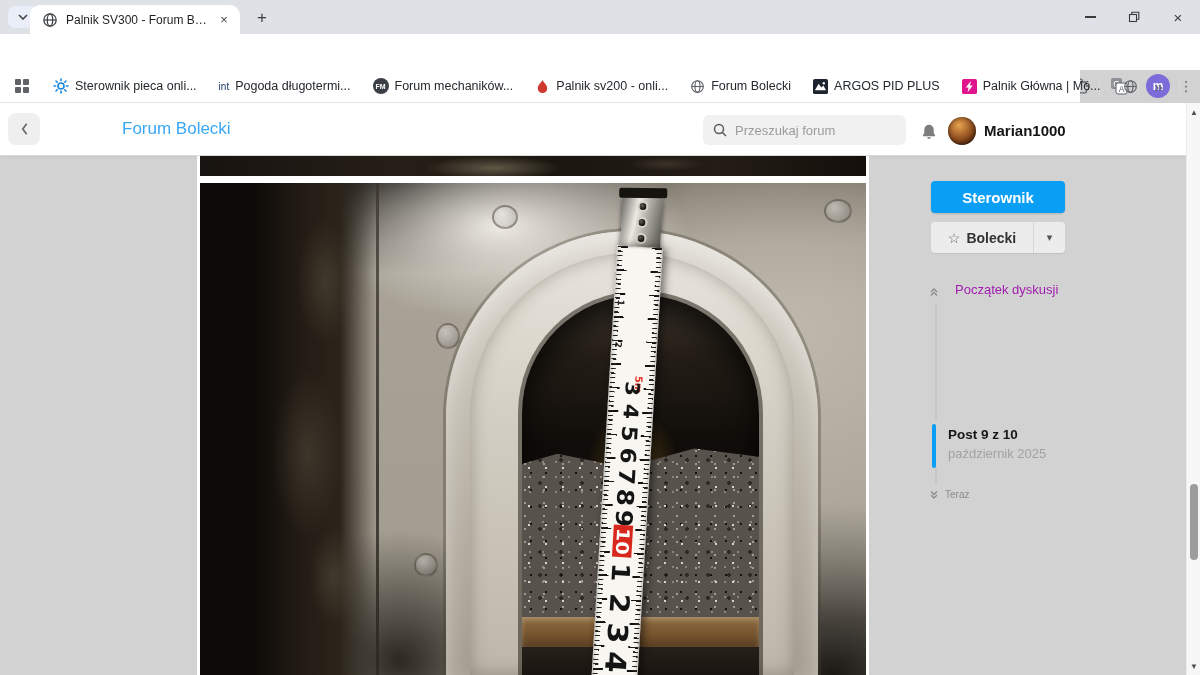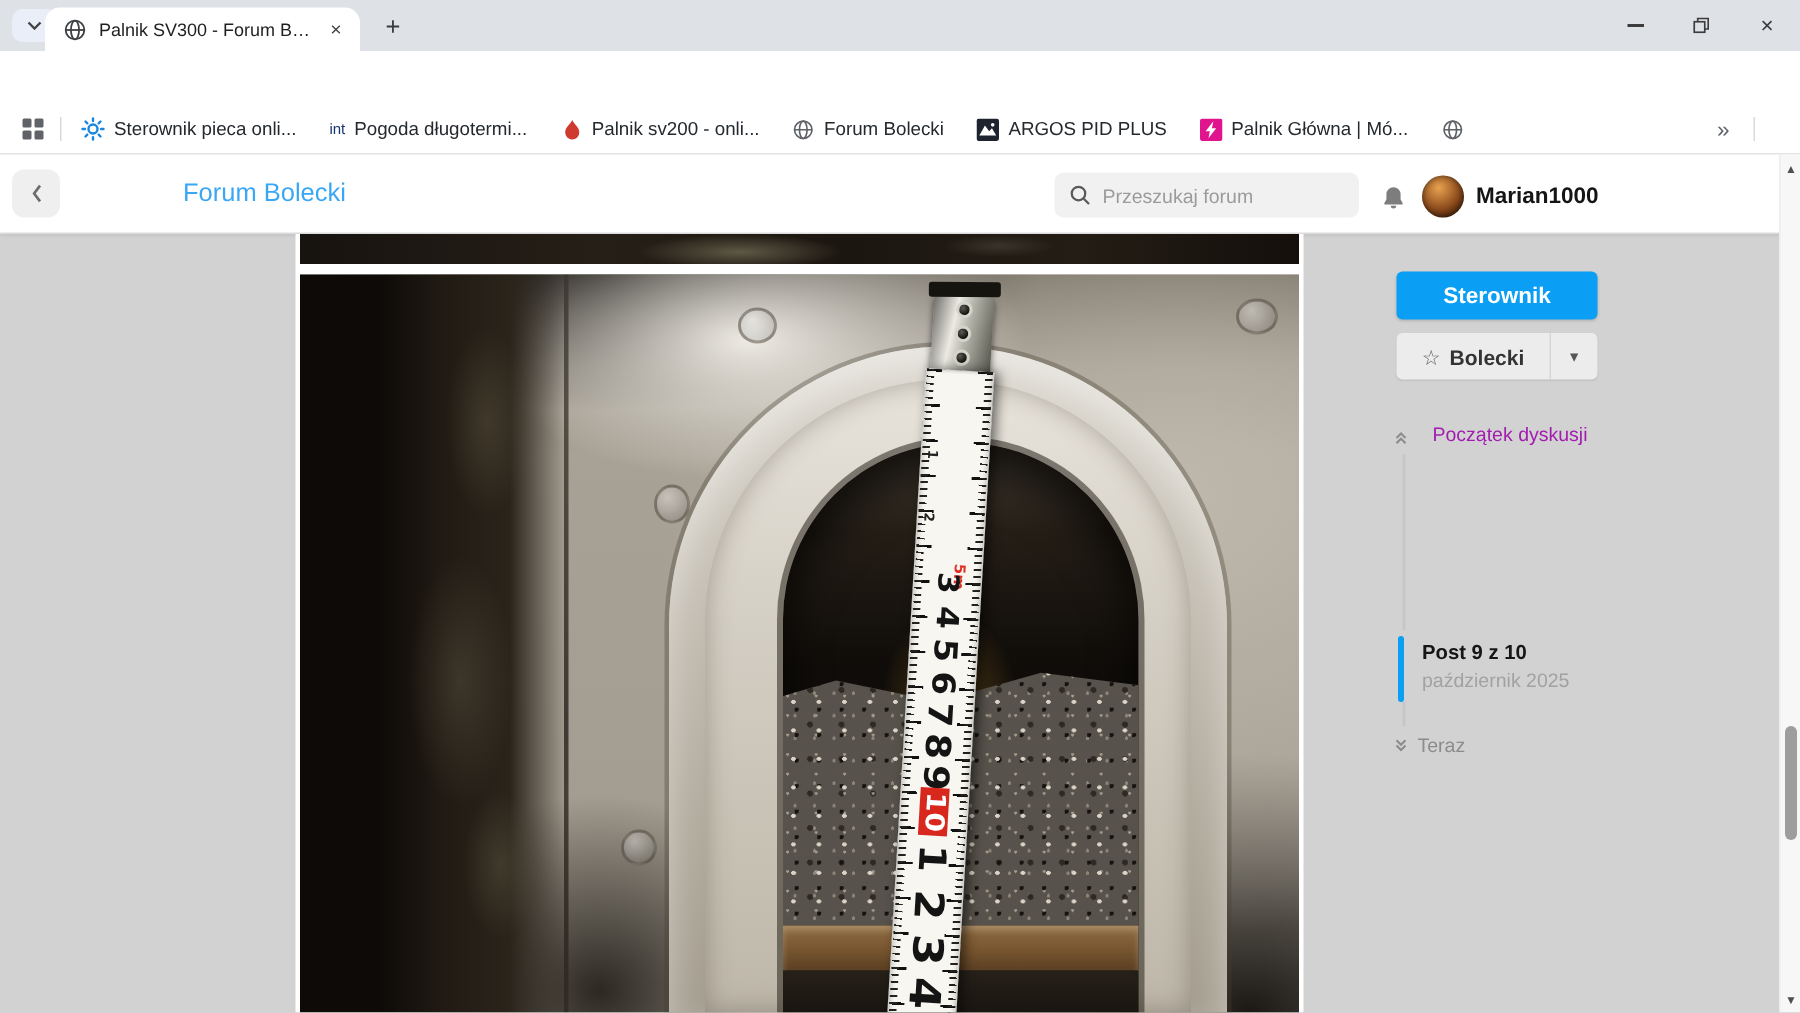--- a/index.html
+++ b/index.html
@@ -34,21 +34,21 @@
     background:#eef1f6; display:flex; align-items:center; padding:0 12px; }
   .url-text { font-size:13.5px; color:#202124; margin-left:10px; white-space:nowrap; }
   .tb-right { position:absolute; top:34px; right:0; height:36px; display:flex; align-items:center; }
   .tb-ic { width:28px; height:28px; display:flex; align-items:center; justify-content:center; cursor:pointer; }
   .tb-sep { width:1px; height:17px; background:#d7dade; margin:0 5px; }
   .avatar-chrome { width:24px; height:24px; border-radius:50%; background:#7b6cd9; color:#fff; font-size:12px;
     display:flex; align-items:center; justify-content:center; font-weight:bold; cursor:pointer; }
   .kebab { font-size:14px; color:#5f6368; letter-spacing:0; }
 
   
-  .bookmarks { position:absolute; left:0; top:70px; width:1200px; height:33px; background:#ffffff;
+  .bookmarks { position:absolute; left:0; top:70px; width:1080px; height:33px; background:#ffffff;
     border-bottom:1px solid #e2e2e2; display:flex; align-items:center; padding:0 10px; }
   .bm { display:flex; align-items:center; gap:6px; padding:3px 7px; border-radius:6px; cursor:pointer; white-space:nowrap; }
   .bm-label { font-size:12.5px; color:#24292e; }
   .bm-sep { width:1px; height:16px; background:#d7dade; margin:0 6px; }
   .ic-int { font-size:10px; font-weight:normal; color:#17366e; font-style:normal; }
   .ic-fm { width:16px; height:16px; border-radius:50%; background:#3a3f46; color:#fff; font-size:7px; font-weight:bold;
     display:flex; align-items:center; justify-content:center; font-style:normal; }
   .bm-right { margin-left:auto; display:flex; align-items:center; }
   .bm-chevron { font-size:15px; color:#5f6368; padding:0 10px; cursor:pointer; }
 
@@ -157,21 +157,21 @@
   .bf-star { font-size:14px; color:#666; font-weight:normal; }
   .bf-arrow { width:32px; border-left:1px solid #d6d6d6; display:flex; align-items:center; justify-content:center;
     color:#555; font-size:11px; }
   .scrubber-top { position:absolute; left:929px; top:282px; display:flex; align-items:flex-end; gap:16px;
     font-size:13px; color:#a21caf; cursor:pointer; }
   .scrub-track { position:absolute; left:935px; width:2px; background:#c6c6c6; }
   .scrub-marker { position:absolute; left:932px; top:424px; width:4px; height:44px; border-radius:2px; background:#0a9ff4; }
   .scrub-post { position:absolute; left:948px; top:427px; font-size:13.5px; font-weight:bold; color:#161616; }
   .scrub-date { position:absolute; left:948px; top:446px; font-size:13px; color:#a2a2a2; }
   .scrubber-bottom { position:absolute; left:929px; top:489px; display:flex; align-items:center; gap:6px;
-    font-size:13px; color:#8c8c8c; cursor:pointer; }
+    font-size:10px; color:#8c8c8c; cursor:pointer; }
 
   
   .scrollbar { position:absolute; right:0; top:103px; width:14px; bottom:0; background:#f7f7f7; border-left:1px solid #ececec; }
   .sb-arrow { position:absolute; left:0; width:14px; height:14px; display:flex; align-items:center; justify-content:center;
     font-size:8px; color:#505050; cursor:pointer; }
   .sb-thumb { position:absolute; left:2.5px; top:381px; width:8px; height:76px; border-radius:4px; background:#9d9d9d; cursor:grab; }
 
   svg { display:block; }
 </style>
 </head>
@@ -278,20 +278,24 @@
               <line x1="11.8" y1="11.8" x2="13" y2="13"></line>
               <line x1="3" y1="13" x2="4.2" y2="11.8"></line>
               <line x1="11.8" y1="4.2" x2="13" y2="3"></line>
             </g>
           </svg>
           <span class="bm-label">Sterownik pieca onli...</span>
         </div>
         <div class="bm">
           <i class="ic-int">int</i>
           <span class="bm-label">Pogoda długotermi...</span>
+        </div>
+        <div class="bm">
+          <i class="ic-fm">FM</i>
+          <span class="bm-label">Forum mechaników...</span>
         </div>
         <div class="bm">
           <svg width="15" height="15" viewBox="0 0 16 16">
             <path d="M8 1C10 5 13 6 13 10A5 5 0 0 1 3 10C3 6 6 5 8 1Z" fill="#d03a2e"></path>
           </svg>
           <span class="bm-label">Palnik sv200 - onli...</span>
         </div>
         <div class="bm">
           <svg width="15" height="15" viewBox="0 0 16 16" fill="none" stroke="#5f6368" stroke-width="1.2">
             <circle cx="8" cy="8" r="6.2"></circle>

